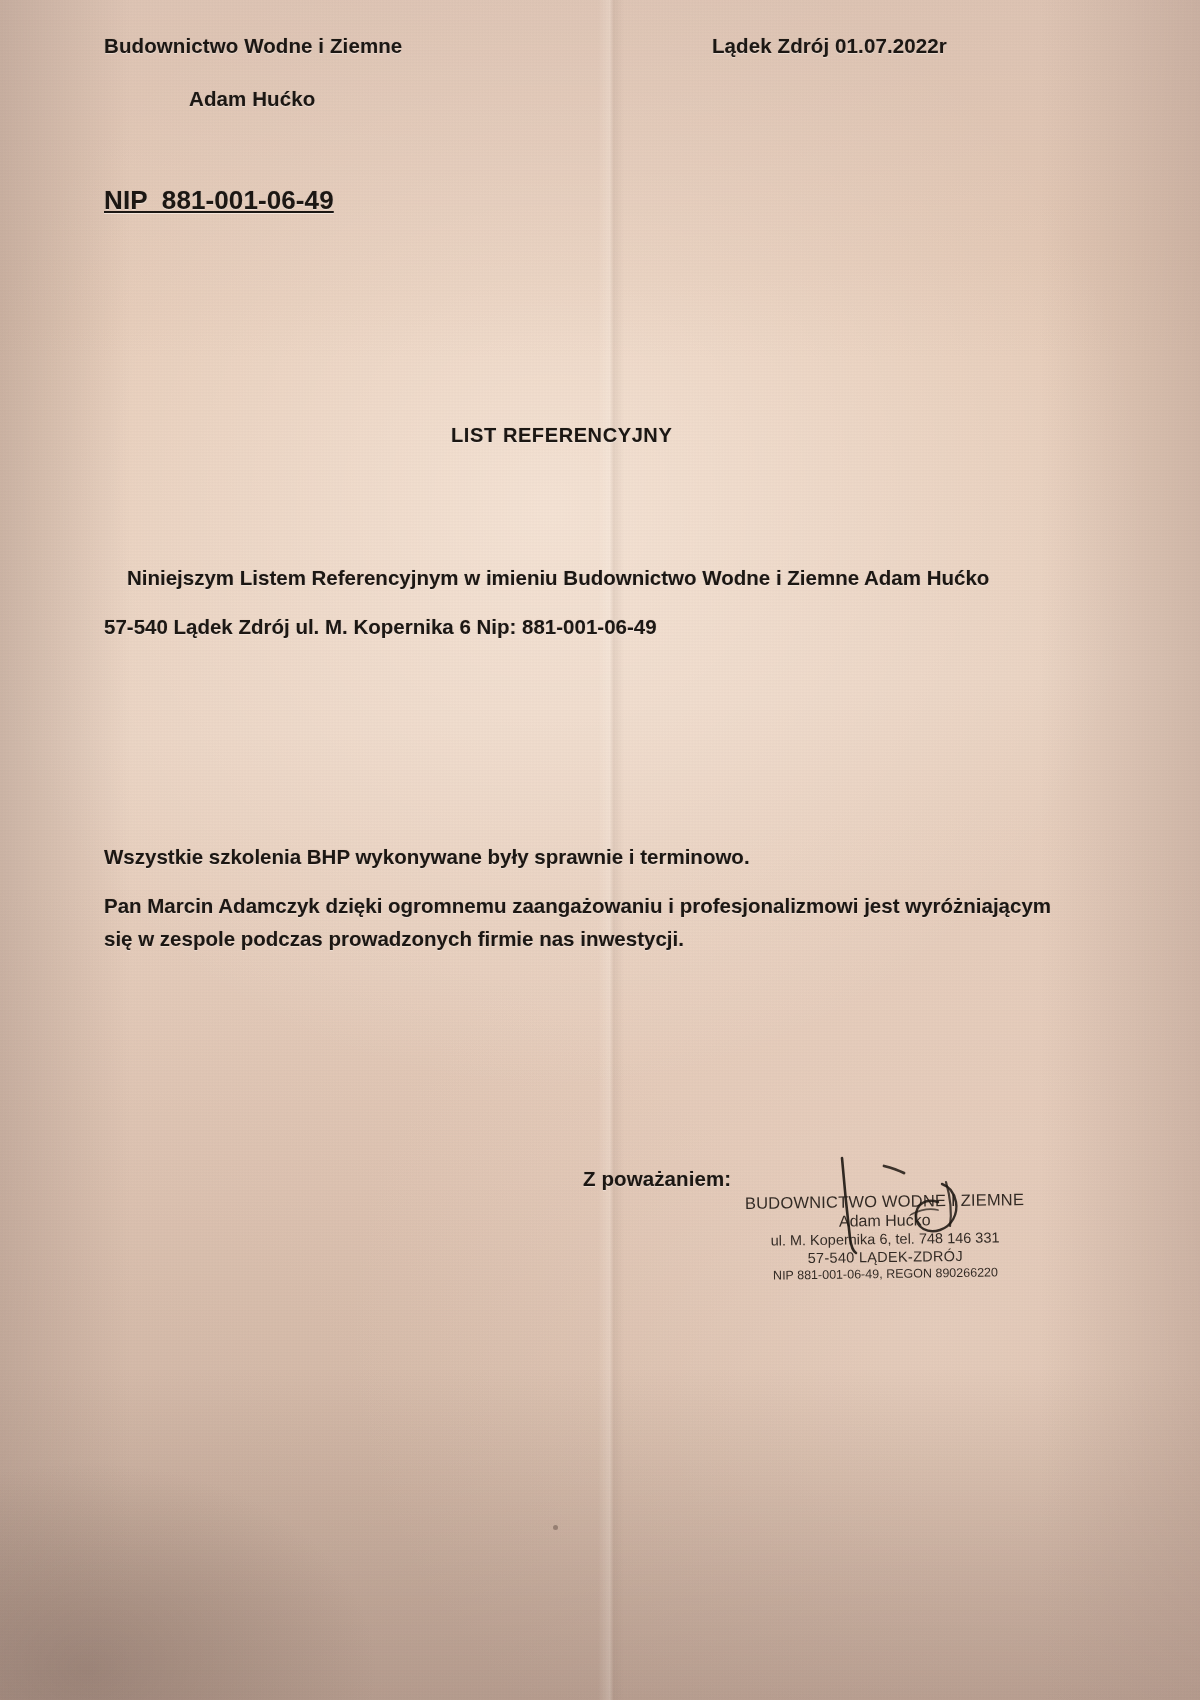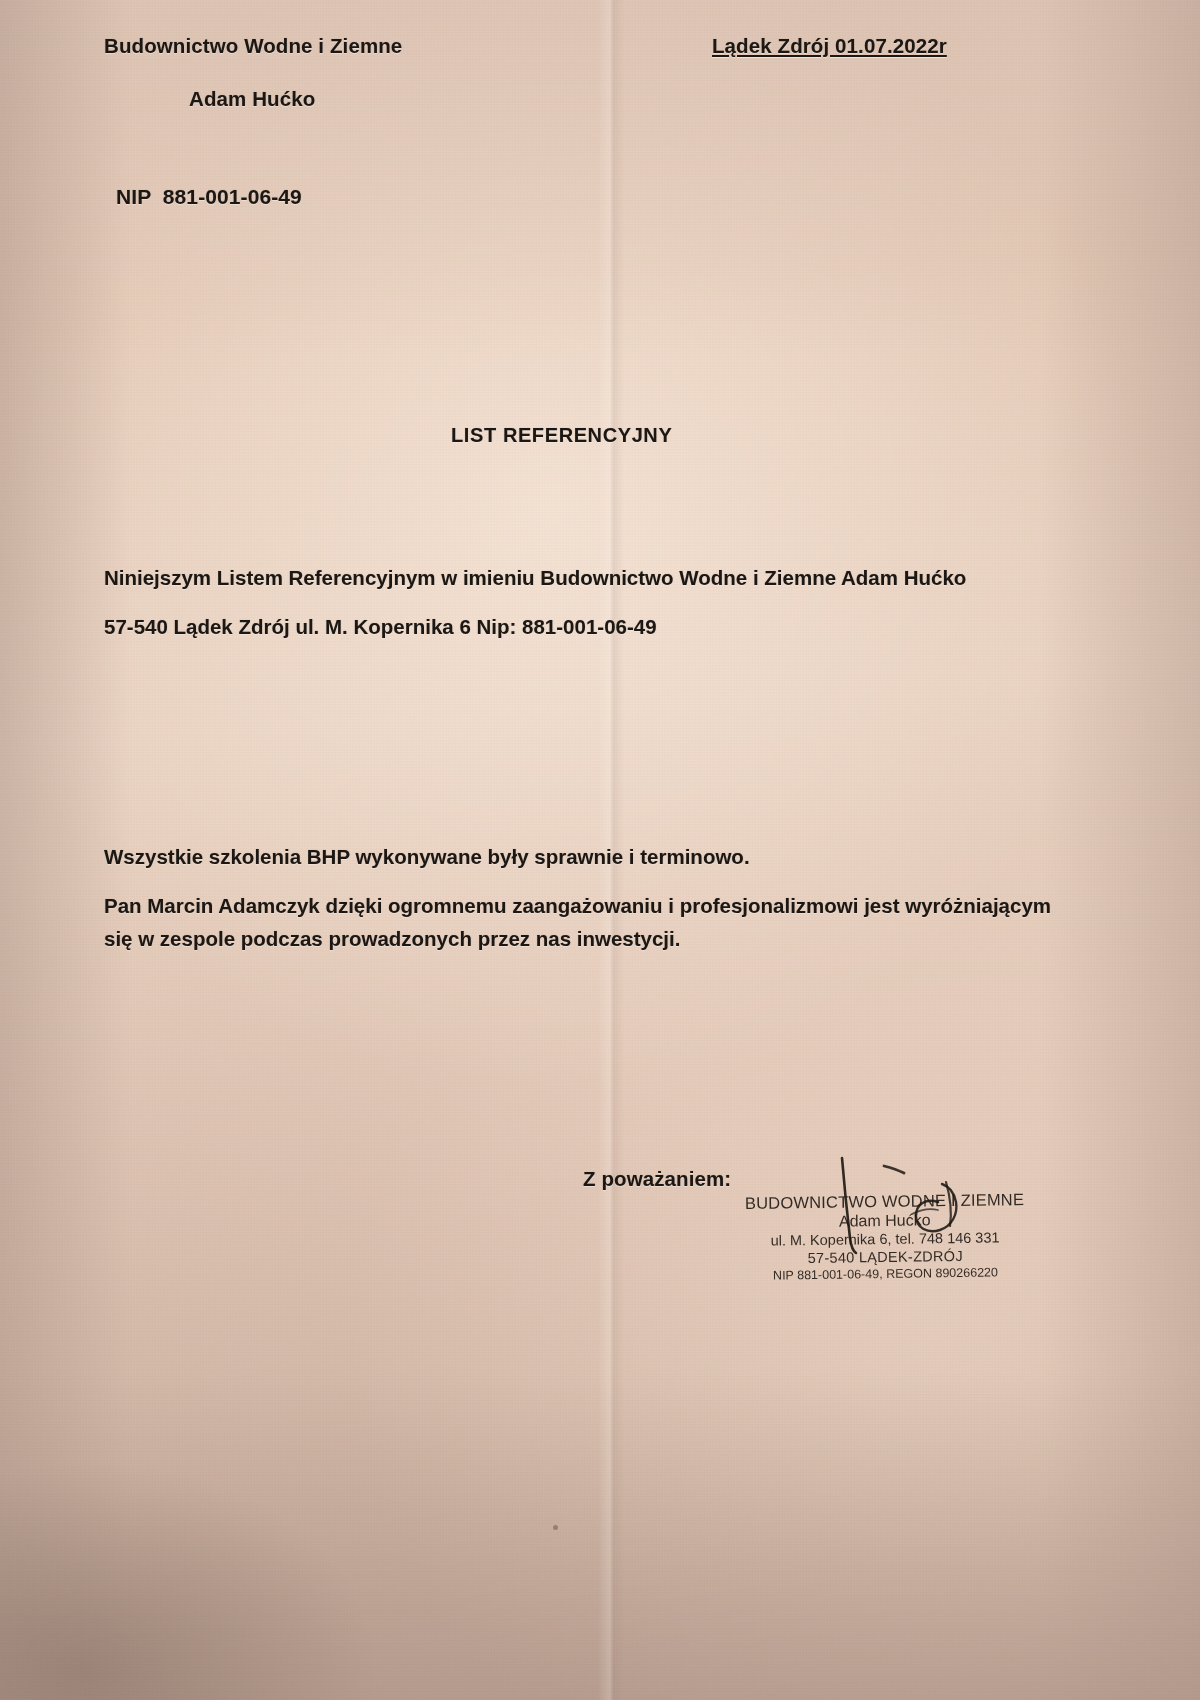--- a/index.html
+++ b/index.html
@@ -78,43 +78,43 @@
     position: absolute;
     color: #1c1713;
     font-weight: 700;
     letter-spacing: .1px;
     text-shadow: 0 1px 1px rgba(255,250,245,0.55), 0 0 1px rgba(40,28,20,0.35);
     white-space: pre;
   }
 
   
   .hdr-company { left: 104px; top: 34px;  font-size: 20.5px; }
-  .hdr-date    { left: 712px; top: 34px;  font-size: 20.5px; text-decoration: underline; }
+  .hdr-date    { left: 712px; top: 34px;  font-size: 20.5px; }
   .hdr-owner   { left: 189px; top: 87px;  font-size: 20.5px; }
   .hdr-addr    { left: 104px; top: 136px; font-size: 20.5px; }
-  .hdr-nip     { left: 116px; top: 185px; font-size: 21px; }
+  .hdr-nip     { left: 104px; top: 185px; font-size: 26px; text-decoration: underline; }
 
   .doc-title {
     left: 451px; top: 424px;
     font-size: 20px;
     letter-spacing: .6px;
   }
 
   
   .body-block {
     position: absolute;
     left: 104px;
     width: 955px;
     color: #1c1713;
     font-weight: 700;
     font-size: 20.5px;
     line-height: 33px;
     text-shadow: 0 1px 1px rgba(255,250,245,0.5), 0 0 1px rgba(40,28,20,0.3);
   }
-  .p-intro   { top: 561px; }
+  .p-intro   { top: 561px; margin-left: 23px; }
   .p-addr    { top: 610px; }
   .p-confirm { top: 659px; width: 900px; }
   .p-rec     { top: 735px; width: 950px; }
   .p-all     { top: 840px; }
   .p-praise  { top: 889px; width: 950px; }
   .p-final   { top: 1009px; width: 900px; text-indent: 28px; }
 
   .closing {
     position: absolute;
     left: 583px; top: 1167px;
@@ -184,21 +184,21 @@
     <div class="txt hdr-company">Budownictwo Wodne i Ziemne</div>
     <div class="txt hdr-date">Lądek Zdrój 01.07.2022r</div>
     <div class="txt hdr-owner">Adam Hućko</div>
     <div class="txt hdr-nip">NIP  881-001-06-49</div>
 
     <div class="txt doc-title">LIST REFERENCYJNY</div>
 
     <div class="body-block p-intro">Niniejszym Listem Referencyjnym w imieniu Budownictwo Wodne i Ziemne Adam Hućko</div>
     <div class="body-block p-addr">57-540 Lądek Zdrój ul. M. Kopernika 6  Nip: 881-001-06-49</div>
     <div class="body-block p-all">Wszystkie szkolenia BHP wykonywane były sprawnie i terminowo.</div>
-    <div class="body-block p-praise">Pan Marcin Adamczyk dzięki ogromnemu zaangażowaniu i profesjonalizmowi jest wyróżniającym się w zespole podczas prowadzonych przez nas inwestycji.</div>
+    <div class="body-block p-praise">Pan Marcin Adamczyk dzięki ogromnemu zaangażowaniu i profesjonalizmowi jest wyróżniającym się w zespole podczas prowadzonych firmie nas inwestycji.</div>
 
     <div class="txt closing">Z poważaniem:</div>
 
     <div class="stamp">
       <div class="s1">BUDOWNICTWO WODNE I ZIEMNE</div>
       <div class="s2">Adam Hućko</div>
       <div class="s3">ul. M. Kopernika 6, tel. 748 146 331</div>
       <div class="s4">57-540 LĄDEK-ZDRÓJ</div>
       <div class="s5">NIP 881-001-06-49, REGON 890266220</div>
     </div>

